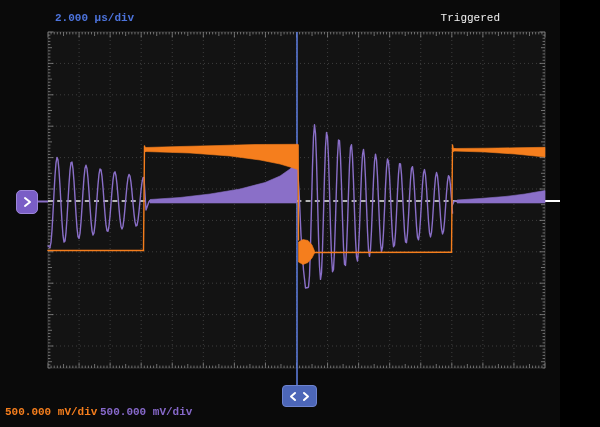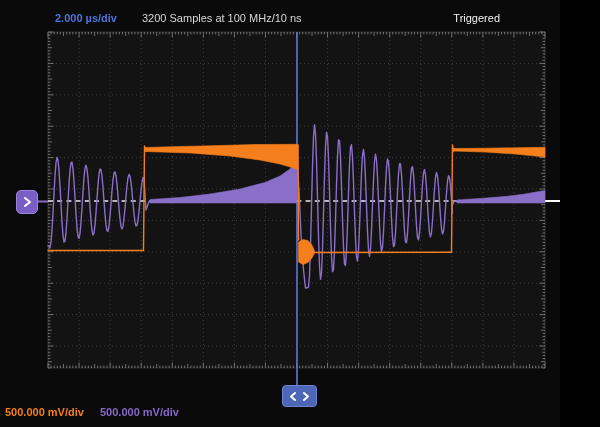--- a/index.html
+++ b/index.html
@@ -1,19 +1,19 @@
 <!DOCTYPE html>
 <html><head>
 <meta charset="utf-8">
 <style>
   html,body{margin:0;padding:0;background:#000;}
   .stage{
     position:relative;width:560px;height:427px;overflow:hidden;
     background:#0a0a0a;
-    font-family:Liberation Sans, sans-serif;
+    font-family:Liberation Mono, monospace;
     -webkit-font-smoothing:antialiased;
   }
   .txt{position:absolute;font-size:11px;line-height:13px;white-space:nowrap;}
   .timebase{left:55px;top:12px;color:#4d74dd;font-weight:bold;}
   .samples{left:142px;top:12px;color:#d6d6d6;}
   .trigstatus{right:60px;top:12px;color:#f0f0f0;}
   .ch1scale{left:5px;top:406px;color:#f57e1d;font-weight:bold;}
   .ch2scale{left:100px;top:406px;color:#8668c9;font-weight:bold;}
   #plot-svg{position:absolute;left:0;top:0;}
   .btn{position:absolute;display:flex;align-items:center;justify-content:center;
@@ -25,21 +25,20 @@
   .btn-pos{left:282px;top:385px;width:35px;height:22px;border-radius:4px;
            background:#4c66b8;border:1px solid #6d83cf;gap:5px;}
   .chev{display:block;}
 </style>
 </head>
 <body>
 
 <div class="stage">
 
   <span class="txt timebase">2.000 µs/div</span>
-  <span class="txt samples">3200 Samples at 100 MHz/10 ns</span>
   <span class="txt trigstatus">Triggered</span>
 
   <svg id="plot-svg" width="600" height="427" viewBox="0 0 600 427">
     <g id="layer-grid">
         <rect x="48" y="32" width="497" height="336" fill="#131313" stroke="#2e2e2e" stroke-width="1"></rect>
         <path d="M79.0625,32L79.0625,368M110.125,32L110.125,368M141.1875,32L141.1875,368M172.25,32L172.25,368M203.3125,32L203.3125,368M234.375,32L234.375,368M265.4375,32L265.4375,368M296.5,32L296.5,368M327.5625,32L327.5625,368M358.625,32L358.625,368M389.6875,32L389.6875,368M420.75,32L420.75,368M451.8125,32L451.8125,368M482.875,32L482.875,368M513.9375,32L513.9375,368M48,63.4L545,63.4M48,94.8L545,94.8M48,126.19999999999999L545,126.19999999999999M48,157.6L545,157.6M48,189L545,189M48,220.39999999999998L545,220.39999999999998M48,251.79999999999998L545,251.79999999999998M48,283.2L545,283.2M48,314.59999999999997L545,314.59999999999997M48,346L545,346" stroke="#3e3e3e" stroke-width="1" stroke-dasharray="1 3" fill="none"></path>
         <path d="M48,32L48,37.5M48,368L48,362.5M51.10625,32L51.10625,34.4M51.10625,368L51.10625,365.6M54.2125,32L54.2125,34.4M54.2125,368L54.2125,365.6M57.31875,32L57.31875,34.4M57.31875,368L57.31875,365.6M60.425,32L60.425,34.4M60.425,368L60.425,365.6M63.53125,32L63.53125,36M63.53125,368L63.53125,364M66.6375,32L66.6375,34.4M66.6375,368L66.6375,365.6M69.74375,32L69.74375,34.4M69.74375,368L69.74375,365.6M72.85,32L72.85,34.4M72.85,368L72.85,365.6M75.95625,32L75.95625,34.4M75.95625,368L75.95625,365.6M79.0625,32L79.0625,37.5M79.0625,368L79.0625,362.5M82.16875,32L82.16875,34.4M82.16875,368L82.16875,365.6M85.275,32L85.275,34.4M85.275,368L85.275,365.6M88.38125,32L88.38125,34.4M88.38125,368L88.38125,365.6M91.48750000000001,32L91.48750000000001,34.4M91.48750000000001,368L91.48750000000001,365.6M94.59375,32L94.59375,36M94.59375,368L94.59375,364M97.7,32L97.7,34.4M97.7,368L97.7,365.6M100.80625,32L100.80625,34.4M100.80625,368L100.80625,365.6M103.9125,32L103.9125,34.4M103.9125,368L103.9125,365.6M107.01875000000001,32L107.01875000000001,34.4M107.01875000000001,368L107.01875000000001,365.6M110.125,32L110.125,37.5M110.125,368L110.125,362.5M113.23125,32L113.23125,34.4M113.23125,368L113.23125,365.6M116.3375,32L116.3375,34.4M116.3375,368L116.3375,365.6M119.44375000000001,32L119.44375000000001,34.4M119.44375000000001,368L119.44375000000001,365.6M122.55000000000001,32L122.55000000000001,34.4M122.55000000000001,368L122.55000000000001,365.6M125.65625,32L125.65625,36M125.65625,368L125.65625,364M128.7625,32L128.7625,34.4M128.7625,368L128.7625,365.6M131.86875,32L131.86875,34.4M131.86875,368L131.86875,365.6M134.97500000000002,32L134.97500000000002,34.4M134.97500000000002,368L134.97500000000002,365.6M138.08125,32L138.08125,34.4M138.08125,368L138.08125,365.6M141.1875,32L141.1875,37.5M141.1875,368L141.1875,362.5M144.29375,32L144.29375,34.4M144.29375,368L144.29375,365.6M147.4,32L147.4,34.4M147.4,368L147.4,365.6M150.50625000000002,32L150.50625000000002,34.4M150.50625000000002,368L150.50625000000002,365.6M153.6125,32L153.6125,34.4M153.6125,368L153.6125,365.6M156.71875,32L156.71875,36M156.71875,368L156.71875,364M159.825,32L159.825,34.4M159.825,368L159.825,365.6M162.93125,32L162.93125,34.4M162.93125,368L162.93125,365.6M166.03750000000002,32L166.03750000000002,34.4M166.03750000000002,368L166.03750000000002,365.6M169.14375,32L169.14375,34.4M169.14375,368L169.14375,365.6M172.25,32L172.25,37.5M172.25,368L172.25,362.5M175.35625,32L175.35625,34.4M175.35625,368L175.35625,365.6M178.4625,32L178.4625,34.4M178.4625,368L178.4625,365.6M181.56875,32L181.56875,34.4M181.56875,368L181.56875,365.6M184.675,32L184.675,34.4M184.675,368L184.675,365.6M187.78125,32L187.78125,36M187.78125,368L187.78125,364M190.88750000000002,32L190.88750000000002,34.4M190.88750000000002,368L190.88750000000002,365.6M193.99375,32L193.99375,34.4M193.99375,368L193.99375,365.6M197.10000000000002,32L197.10000000000002,34.4M197.10000000000002,368L197.10000000000002,365.6M200.20625,32L200.20625,34.4M200.20625,368L200.20625,365.6M203.3125,32L203.3125,37.5M203.3125,368L203.3125,362.5M206.41875000000002,32L206.41875000000002,34.4M206.41875000000002,368L206.41875000000002,365.6M209.525,32L209.525,34.4M209.525,368L209.525,365.6M212.63125000000002,32L212.63125000000002,34.4M212.63125000000002,368L212.63125000000002,365.6M215.7375,32L215.7375,34.4M215.7375,368L215.7375,365.6M218.84375,32L218.84375,36M218.84375,368L218.84375,364M221.95000000000002,32L221.95000000000002,34.4M221.95000000000002,368L221.95000000000002,365.6M225.05625,32L225.05625,34.4M225.05625,368L225.05625,365.6M228.16250000000002,32L228.16250000000002,34.4M228.16250000000002,368L228.16250000000002,365.6M231.26875,32L231.26875,34.4M231.26875,368L231.26875,365.6M234.375,32L234.375,37.5M234.375,368L234.375,362.5M237.48125000000002,32L237.48125000000002,34.4M237.48125000000002,368L237.48125000000002,365.6M240.5875,32L240.5875,34.4M240.5875,368L240.5875,365.6M243.69375000000002,32L243.69375000000002,34.4M243.69375000000002,368L243.69375000000002,365.6M246.8,32L246.8,34.4M246.8,368L246.8,365.6M249.90625,32L249.90625,36M249.90625,368L249.90625,364M253.01250000000002,32L253.01250000000002,34.4M253.01250000000002,368L253.01250000000002,365.6M256.11875,32L256.11875,34.4M256.11875,368L256.11875,365.6M259.225,32L259.225,34.4M259.225,368L259.225,365.6M262.33125,32L262.33125,34.4M262.33125,368L262.33125,365.6M265.4375,32L265.4375,37.5M265.4375,368L265.4375,362.5M268.54375000000005,32L268.54375000000005,34.4M268.54375000000005,368L268.54375000000005,365.6M271.65,32L271.65,34.4M271.65,368L271.65,365.6M274.75625,32L274.75625,34.4M274.75625,368L274.75625,365.6M277.8625,32L277.8625,34.4M277.8625,368L277.8625,365.6M280.96875,32L280.96875,36M280.96875,368L280.96875,364M284.07500000000005,32L284.07500000000005,34.4M284.07500000000005,368L284.07500000000005,365.6M287.18125,32L287.18125,34.4M287.18125,368L287.18125,365.6M290.2875,32L290.2875,34.4M290.2875,368L290.2875,365.6M293.39375,32L293.39375,34.4M293.39375,368L293.39375,365.6M296.5,32L296.5,37.5M296.5,368L296.5,362.5M299.60625000000005,32L299.60625000000005,34.4M299.60625000000005,368L299.60625000000005,365.6M302.7125,32L302.7125,34.4M302.7125,368L302.7125,365.6M305.81875,32L305.81875,34.4M305.81875,368L305.81875,365.6M308.925,32L308.925,34.4M308.925,368L308.925,365.6M312.03125,32L312.03125,36M312.03125,368L312.03125,364M315.1375,32L315.1375,34.4M315.1375,368L315.1375,365.6M318.24375000000003,32L318.24375000000003,34.4M318.24375000000003,368L318.24375000000003,365.6M321.35,32L321.35,34.4M321.35,368L321.35,365.6M324.45625,32L324.45625,34.4M324.45625,368L324.45625,365.6M327.5625,32L327.5625,37.5M327.5625,368L327.5625,362.5M330.66875,32L330.66875,34.4M330.66875,368L330.66875,365.6M333.77500000000003,32L333.77500000000003,34.4M333.77500000000003,368L333.77500000000003,365.6M336.88125,32L336.88125,34.4M336.88125,368L336.88125,365.6M339.9875,32L339.9875,34.4M339.9875,368L339.9875,365.6M343.09375,32L343.09375,36M343.09375,368L343.09375,364M346.20000000000005,32L346.20000000000005,34.4M346.20000000000005,368L346.20000000000005,365.6M349.30625000000003,32L349.30625000000003,34.4M349.30625000000003,368L349.30625000000003,365.6M352.4125,32L352.4125,34.4M352.4125,368L352.4125,365.6M355.51875,32L355.51875,34.4M355.51875,368L355.51875,365.6M358.625,32L358.625,37.5M358.625,368L358.625,362.5M361.73125000000005,32L361.73125000000005,34.4M361.73125000000005,368L361.73125000000005,365.6M364.83750000000003,32L364.83750000000003,34.4M364.83750000000003,368L364.83750000000003,365.6M367.94375,32L367.94375,34.4M367.94375,368L367.94375,365.6M371.05,32L371.05,34.4M371.05,368L371.05,365.6M374.15625,32L374.15625,36M374.15625,368L374.15625,364M377.26250000000005,32L377.26250000000005,34.4M377.26250000000005,368L377.26250000000005,365.6M380.36875000000003,32L380.36875000000003,34.4M380.36875000000003,368L380.36875000000003,365.6M383.475,32L383.475,34.4M383.475,368L383.475,365.6M386.58125,32L386.58125,34.4M386.58125,368L386.58125,365.6M389.6875,32L389.6875,37.5M389.6875,368L389.6875,362.5M392.79375000000005,32L392.79375000000005,34.4M392.79375000000005,368L392.79375000000005,365.6M395.90000000000003,32L395.90000000000003,34.4M395.90000000000003,368L395.90000000000003,365.6M399.00625,32L399.00625,34.4M399.00625,368L399.00625,365.6M402.1125,32L402.1125,34.4M402.1125,368L402.1125,365.6M405.21875,32L405.21875,36M405.21875,368L405.21875,364M408.32500000000005,32L408.32500000000005,34.4M408.32500000000005,368L408.32500000000005,365.6M411.43125000000003,32L411.43125000000003,34.4M411.43125000000003,368L411.43125000000003,365.6M414.5375,32L414.5375,34.4M414.5375,368L414.5375,365.6M417.64375,32L417.64375,34.4M417.64375,368L417.64375,365.6M420.75,32L420.75,37.5M420.75,368L420.75,362.5M423.85625000000005,32L423.85625000000005,34.4M423.85625000000005,368L423.85625000000005,365.6M426.96250000000003,32L426.96250000000003,34.4M426.96250000000003,368L426.96250000000003,365.6M430.06875,32L430.06875,34.4M430.06875,368L430.06875,365.6M433.175,32L433.175,34.4M433.175,368L433.175,365.6M436.28125,32L436.28125,36M436.28125,368L436.28125,364M439.38750000000005,32L439.38750000000005,34.4M439.38750000000005,368L439.38750000000005,365.6M442.49375000000003,32L442.49375000000003,34.4M442.49375000000003,368L442.49375000000003,365.6M445.6,32L445.6,34.4M445.6,368L445.6,365.6M448.70625,32L448.70625,34.4M448.70625,368L448.70625,365.6M451.8125,32L451.8125,37.5M451.8125,368L451.8125,362.5M454.91875000000005,32L454.91875000000005,34.4M454.91875000000005,368L454.91875000000005,365.6M458.02500000000003,32L458.02500000000003,34.4M458.02500000000003,368L458.02500000000003,365.6M461.13125,32L461.13125,34.4M461.13125,368L461.13125,365.6M464.2375,32L464.2375,34.4M464.2375,368L464.2375,365.6M467.34375,32L467.34375,36M467.34375,368L467.34375,364M470.45000000000005,32L470.45000000000005,34.4M470.45000000000005,368L470.45000000000005,365.6M473.55625000000003,32L473.55625000000003,34.4M473.55625000000003,368L473.55625000000003,365.6M476.6625,32L476.6625,34.4M476.6625,368L476.6625,365.6M479.76875,32L479.76875,34.4M479.76875,368L479.76875,365.6M482.875,32L482.875,37.5M482.875,368L482.875,362.5M485.98125000000005,32L485.98125000000005,34.4M485.98125000000005,368L485.98125000000005,365.6M489.08750000000003,32L489.08750000000003,34.4M489.08750000000003,368L489.08750000000003,365.6M492.19375,32L492.19375,34.4M492.19375,368L492.19375,365.6M495.3,32L495.3,34.4M495.3,368L495.3,365.6M498.40625,32L498.40625,36M498.40625,368L498.40625,364M501.51250000000005,32L501.51250000000005,34.4M501.51250000000005,368L501.51250000000005,365.6M504.61875000000003,32L504.61875000000003,34.4M504.61875000000003,368L504.61875000000003,365.6M507.725,32L507.725,34.4M507.725,368L507.725,365.6M510.83125,32L510.83125,34.4M510.83125,368L510.83125,365.6M513.9375,32L513.9375,37.5M513.9375,368L513.9375,362.5M517.04375,32L517.04375,34.4M517.04375,368L517.04375,365.6M520.1500000000001,32L520.1500000000001,34.4M520.1500000000001,368L520.1500000000001,365.6M523.25625,32L523.25625,34.4M523.25625,368L523.25625,365.6M526.3625,32L526.3625,34.4M526.3625,368L526.3625,365.6M529.46875,32L529.46875,36M529.46875,368L529.46875,364M532.575,32L532.575,34.4M532.575,368L532.575,365.6M535.6812500000001,32L535.6812500000001,34.4M535.6812500000001,368L535.6812500000001,365.6M538.7875,32L538.7875,34.4M538.7875,368L538.7875,365.6M541.89375,32L541.89375,34.4M541.89375,368L541.89375,365.6M545,32L545,37.5M545,368L545,362.5M48,32L53.5,32M545,32L539.5,32M48,35.14L50.4,35.14M545,35.14L542.6,35.14M48,38.28L50.4,38.28M545,38.28L542.6,38.28M48,41.42L50.4,41.42M545,41.42L542.6,41.42M48,44.56L50.4,44.56M545,44.56L542.6,44.56M48,47.7L52,47.7M545,47.7L541,47.7M48,50.839999999999996L50.4,50.839999999999996M545,50.839999999999996L542.6,50.839999999999996M48,53.98L50.4,53.98M545,53.98L542.6,53.98M48,57.12L50.4,57.12M545,57.12L542.6,57.12M48,60.26L50.4,60.26M545,60.26L542.6,60.26M48,63.4L53.5,63.4M545,63.4L539.5,63.4M48,66.53999999999999L50.4,66.53999999999999M545,66.53999999999999L542.6,66.53999999999999M48,69.67999999999999L50.4,69.67999999999999M545,69.67999999999999L542.6,69.67999999999999M48,72.82L50.4,72.82M545,72.82L542.6,72.82M48,75.96L50.4,75.96M545,75.96L542.6,75.96M48,79.1L52,79.1M545,79.1L541,79.1M48,82.24L50.4,82.24M545,82.24L542.6,82.24M48,85.38L50.4,85.38M545,85.38L542.6,85.38M48,88.52L50.4,88.52M545,88.52L542.6,88.52M48,91.66L50.4,91.66M545,91.66L542.6,91.66M48,94.8L53.5,94.8M545,94.8L539.5,94.8M48,97.94L50.4,97.94M545,97.94L542.6,97.94M48,101.08L50.4,101.08M545,101.08L542.6,101.08M48,104.22L50.4,104.22M545,104.22L542.6,104.22M48,107.35999999999999L50.4,107.35999999999999M545,107.35999999999999L542.6,107.35999999999999M48,110.49999999999999L52,110.49999999999999M545,110.49999999999999L541,110.49999999999999M48,113.63999999999999L50.4,113.63999999999999M545,113.63999999999999L542.6,113.63999999999999M48,116.77999999999999L50.4,116.77999999999999M545,116.77999999999999L542.6,116.77999999999999M48,119.91999999999999L50.4,119.91999999999999M545,119.91999999999999L542.6,119.91999999999999M48,123.05999999999999L50.4,123.05999999999999M545,123.05999999999999L542.6,123.05999999999999M48,126.19999999999999L53.5,126.19999999999999M545,126.19999999999999L539.5,126.19999999999999M48,129.33999999999997L50.4,129.33999999999997M545,129.33999999999997L542.6,129.33999999999997M48,132.48L50.4,132.48M545,132.48L542.6,132.48M48,135.62L50.4,135.62M545,135.62L542.6,135.62M48,138.76L50.4,138.76M545,138.76L542.6,138.76M48,141.89999999999998L52,141.89999999999998M545,141.89999999999998L541,141.89999999999998M48,145.04L50.4,145.04M545,145.04L542.6,145.04M48,148.18L50.4,148.18M545,148.18L542.6,148.18M48,151.32L50.4,151.32M545,151.32L542.6,151.32M48,154.45999999999998L50.4,154.45999999999998M545,154.45999999999998L542.6,154.45999999999998M48,157.6L53.5,157.6M545,157.6L539.5,157.6M48,160.73999999999998L50.4,160.73999999999998M545,160.73999999999998L542.6,160.73999999999998M48,163.88L50.4,163.88M545,163.88L542.6,163.88M48,167.01999999999998L50.4,167.01999999999998M545,167.01999999999998L542.6,167.01999999999998M48,170.16L50.4,170.16M545,170.16L542.6,170.16M48,173.29999999999998L52,173.29999999999998M545,173.29999999999998L541,173.29999999999998M48,176.44L50.4,176.44M545,176.44L542.6,176.44M48,179.57999999999998L50.4,179.57999999999998M545,179.57999999999998L542.6,179.57999999999998M48,182.71999999999997L50.4,182.71999999999997M545,182.71999999999997L542.6,182.71999999999997M48,185.85999999999999L50.4,185.85999999999999M545,185.85999999999999L542.6,185.85999999999999M48,188.99999999999997L53.5,188.99999999999997M545,188.99999999999997L539.5,188.99999999999997M48,192.14L50.4,192.14M545,192.14L542.6,192.14M48,195.27999999999997L50.4,195.27999999999997M545,195.27999999999997L542.6,195.27999999999997M48,198.42L50.4,198.42M545,198.42L542.6,198.42M48,201.55999999999997L50.4,201.55999999999997M545,201.55999999999997L542.6,201.55999999999997M48,204.7L52,204.7M545,204.7L541,204.7M48,207.83999999999997L50.4,207.83999999999997M545,207.83999999999997L542.6,207.83999999999997M48,210.98L50.4,210.98M545,210.98L542.6,210.98M48,214.11999999999998L50.4,214.11999999999998M545,214.11999999999998L542.6,214.11999999999998M48,217.26L50.4,217.26M545,217.26L542.6,217.26M48,220.39999999999998L53.5,220.39999999999998M545,220.39999999999998L539.5,220.39999999999998M48,223.54L50.4,223.54M545,223.54L542.6,223.54M48,226.67999999999998L50.4,226.67999999999998M545,226.67999999999998L542.6,226.67999999999998M48,229.82L50.4,229.82M545,229.82L542.6,229.82M48,232.95999999999998L50.4,232.95999999999998M545,232.95999999999998L542.6,232.95999999999998M48,236.09999999999997L52,236.09999999999997M545,236.09999999999997L541,236.09999999999997M48,239.23999999999998L50.4,239.23999999999998M545,239.23999999999998L542.6,239.23999999999998M48,242.37999999999997L50.4,242.37999999999997M545,242.37999999999997L542.6,242.37999999999997M48,245.51999999999998L50.4,245.51999999999998M545,245.51999999999998L542.6,245.51999999999998M48,248.65999999999997L50.4,248.65999999999997M545,248.65999999999997L542.6,248.65999999999997M48,251.79999999999998L53.5,251.79999999999998M545,251.79999999999998L539.5,251.79999999999998M48,254.93999999999997L50.4,254.93999999999997M545,254.93999999999997L542.6,254.93999999999997M48,258.08L50.4,258.08M545,258.08L542.6,258.08M48,261.21999999999997L50.4,261.21999999999997M545,261.21999999999997L542.6,261.21999999999997M48,264.36L50.4,264.36M545,264.36L542.6,264.36M48,267.5L52,267.5M545,267.5L541,267.5M48,270.64L50.4,270.64M545,270.64L542.6,270.64M48,273.78L50.4,273.78M545,273.78L542.6,273.78M48,276.91999999999996L50.4,276.91999999999996M545,276.91999999999996L542.6,276.91999999999996M48,280.05999999999995L50.4,280.05999999999995M545,280.05999999999995L542.6,280.05999999999995M48,283.2L53.5,283.2M545,283.2L539.5,283.2M48,286.34L50.4,286.34M545,286.34L542.6,286.34M48,289.47999999999996L50.4,289.47999999999996M545,289.47999999999996L542.6,289.47999999999996M48,292.61999999999995L50.4,292.61999999999995M545,292.61999999999995L542.6,292.61999999999995M48,295.76L50.4,295.76M545,295.76L542.6,295.76M48,298.9L52,298.9M545,298.9L541,298.9M48,302.03999999999996L50.4,302.03999999999996M545,302.03999999999996L542.6,302.03999999999996M48,305.17999999999995L50.4,305.17999999999995M545,305.17999999999995L542.6,305.17999999999995M48,308.32L50.4,308.32M545,308.32L542.6,308.32M48,311.46L50.4,311.46M545,311.46L542.6,311.46M48,314.59999999999997L53.5,314.59999999999997M545,314.59999999999997L539.5,314.59999999999997M48,317.73999999999995L50.4,317.73999999999995M545,317.73999999999995L542.6,317.73999999999995M48,320.88L50.4,320.88M545,320.88L542.6,320.88M48,324.02L50.4,324.02M545,324.02L542.6,324.02M48,327.15999999999997L50.4,327.15999999999997M545,327.15999999999997L542.6,327.15999999999997M48,330.29999999999995L52,330.29999999999995M545,330.29999999999995L541,330.29999999999995M48,333.43999999999994L50.4,333.43999999999994M545,333.43999999999994L542.6,333.43999999999994M48,336.58L50.4,336.58M545,336.58L542.6,336.58M48,339.71999999999997L50.4,339.71999999999997M545,339.71999999999997L542.6,339.71999999999997M48,342.85999999999996L50.4,342.85999999999996M545,342.85999999999996L542.6,342.85999999999996M48,345.99999999999994L53.5,345.99999999999994M545,345.99999999999994L539.5,345.99999999999994M48,349.14L50.4,349.14M545,349.14L542.6,349.14M48,352.28L50.4,352.28M545,352.28L542.6,352.28M48,355.41999999999996L50.4,355.41999999999996M545,355.41999999999996L542.6,355.41999999999996M48,358.55999999999995L50.4,358.55999999999995M545,358.55999999999995L542.6,358.55999999999995M48,361.7L52,361.7M545,361.7L541,361.7M48,364.84L50.4,364.84M545,364.84L542.6,364.84M48,367.97999999999996L50.4,367.97999999999996M545,367.97999999999996L542.6,367.97999999999996" stroke="#9c9c9c" stroke-width="0.8" opacity="0.85" fill="none"></path>
       </g>
     <g id="layer-cursors">
         <line x1="297" y1="32" x2="297" y2="368" stroke="#5b79d6" stroke-width="1.6"></line>

